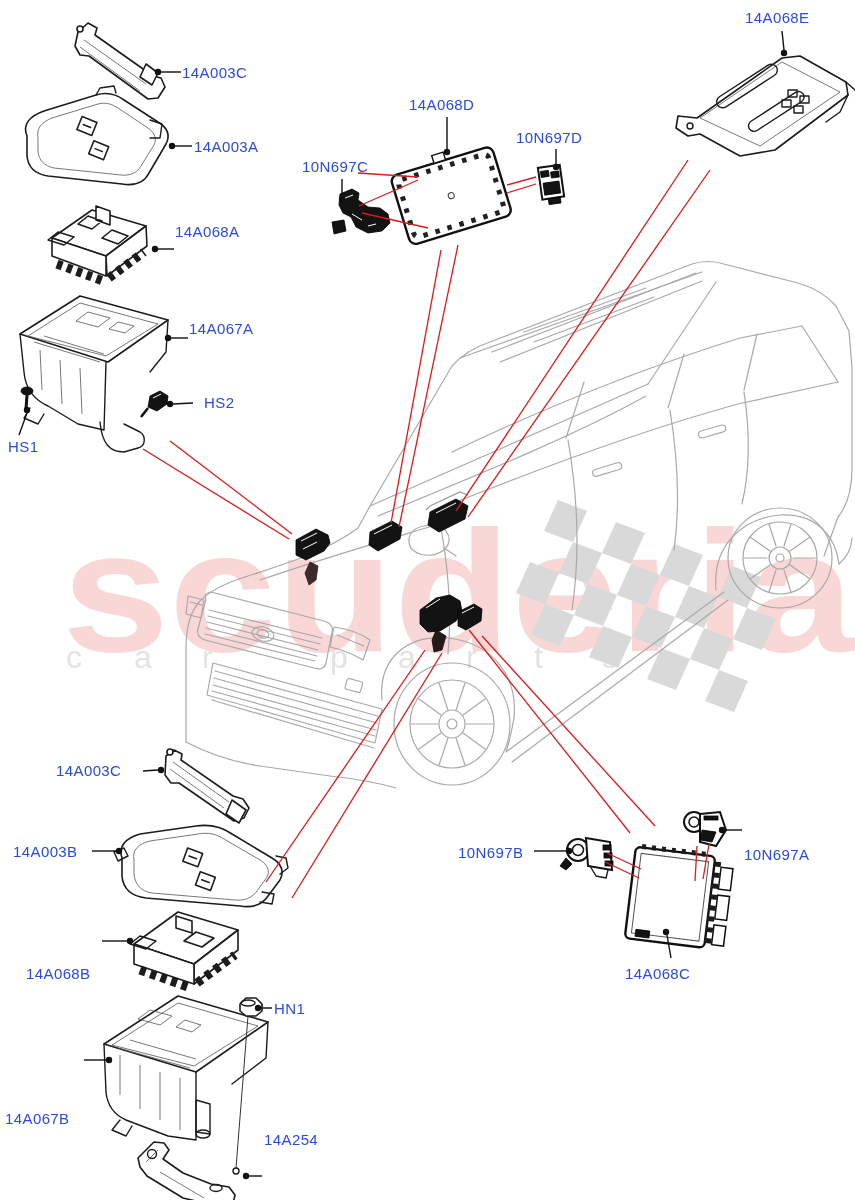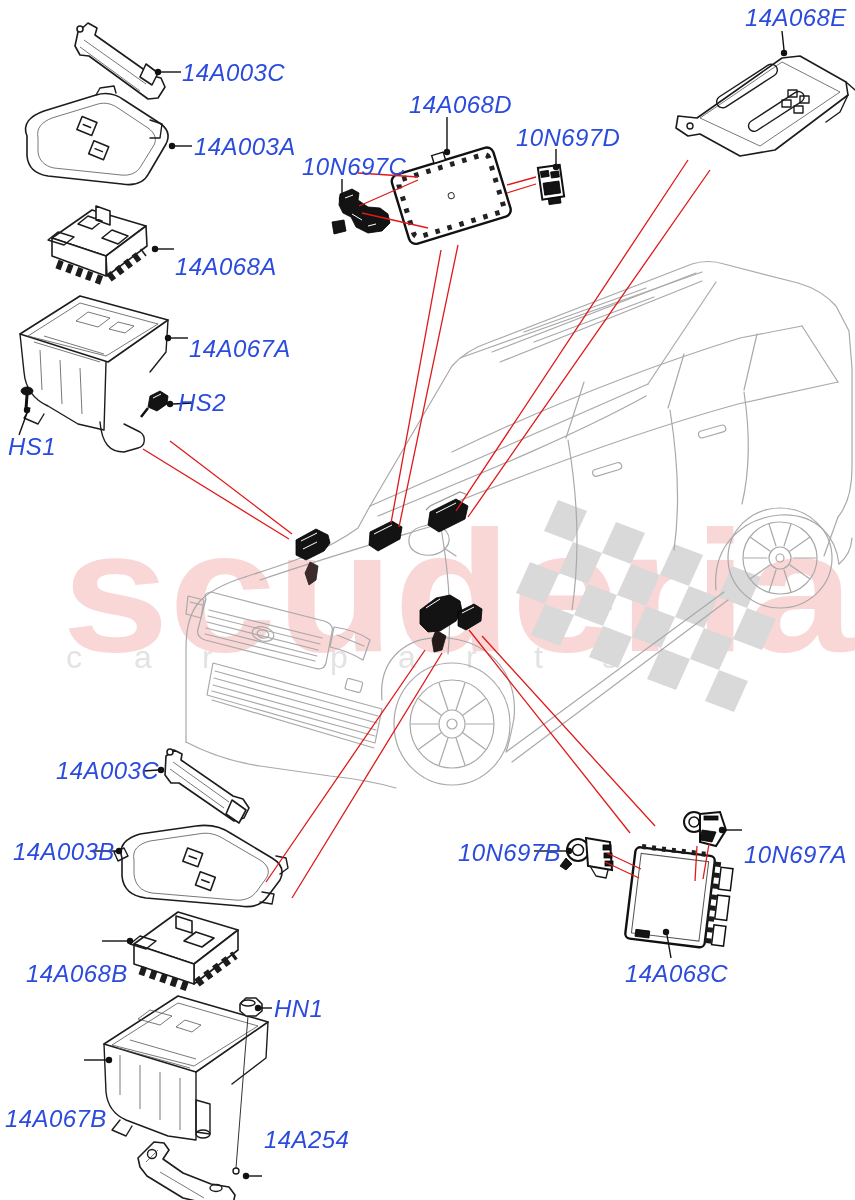--- a/index.html
+++ b/index.html
@@ -8,22 +8,22 @@
     --pink:#fad7d7;
     --tag:#e3e3e3;
     --checker:#d9d9d9;
     --carline:#a9a9a9;
     --ink:#1c1c1c;
   }
   body{margin:0;background:#fff;}
   .canvas{position:relative;width:855px;height:1200px;background:#fff;overflow:hidden;
           font-family:"Liberation Sans",sans-serif;}
   svg.scene{position:absolute;left:0;top:0;}
-  .lbl{position:absolute;font-size:24px;line-height:22px;color:var(--label-blue);
-       letter-spacing:.4px;white-space:nowrap;cursor:pointer;font-style:italic;}
+  .lbl{position:absolute;font-size:15px;line-height:22px;color:var(--label-blue);
+       letter-spacing:.4px;white-space:nowrap;cursor:pointer;}
   .cl{stroke:var(--carline);fill:none;stroke-width:1.2;stroke-linejoin:round;stroke-linecap:round;}
   .pl{stroke:var(--ink);fill:none;stroke-width:1.4;stroke-linejoin:round;stroke-linecap:round;}
   .pl2{stroke:var(--ink);fill:#fff;stroke-width:1.6;stroke-linejoin:round;}
   .plthin{stroke:#555;fill:none;stroke-width:.8;}
   .blk{fill:#131313;stroke:#000;stroke-width:.8;}
   .wdet{stroke:#fff;fill:none;stroke-width:1;}
   .teeth{stroke:var(--ink);fill:none;stroke-linecap:butt;}
   .red{stroke:var(--red);fill:none;stroke-width:1.3;}
   .callout{stroke:#111;fill:none;stroke-width:1.4;}
   .dot{fill:#111;}
@@ -350,23 +350,23 @@
         <circle class="dot" cx="569" cy="851" r="3.2"></circle>
     <circle class="dot" cx="722" cy="830" r="3.2"></circle>
         <path class="callout" d="M725,830 L742,830"></path>
     <circle class="dot" cx="666" cy="932" r="3.2"></circle>
         <path class="callout" d="M667,935 L671,958"></path>
   </g>
 </svg>
 
 <div class="lbl" style="left:182px;top:62px">14A003C</div>
 <div class="lbl" style="left:194px;top:136px">14A003A</div>
-<div class="lbl" style="left:175px;top:256px">14A068A</div>
-<div class="lbl" style="left:189px;top:338px">14A067A</div>
-<div class="lbl" style="left:178px;top:392px">HS2</div>
+<div class="lbl" style="left:175px;top:221px">14A068A</div>
+<div class="lbl" style="left:189px;top:318px">14A067A</div>
+<div class="lbl" style="left:204px;top:392px">HS2</div>
 <div class="lbl" style="left:8px;top:436px">HS1</div>
 <div class="lbl" style="left:302px;top:156px">10N697C</div>
 <div class="lbl" style="left:409px;top:94px">14A068D</div>
 <div class="lbl" style="left:516px;top:127px">10N697D</div>
 <div class="lbl" style="left:745px;top:7px">14A068E</div>
 <div class="lbl" style="left:56px;top:760px">14A003C</div>
 <div class="lbl" style="left:13px;top:841px">14A003B</div>
 <div class="lbl" style="left:26px;top:963px">14A068B</div>
 <div class="lbl" style="left:5px;top:1108px">14A067B</div>
 <div class="lbl" style="left:274px;top:998px">HN1</div>

